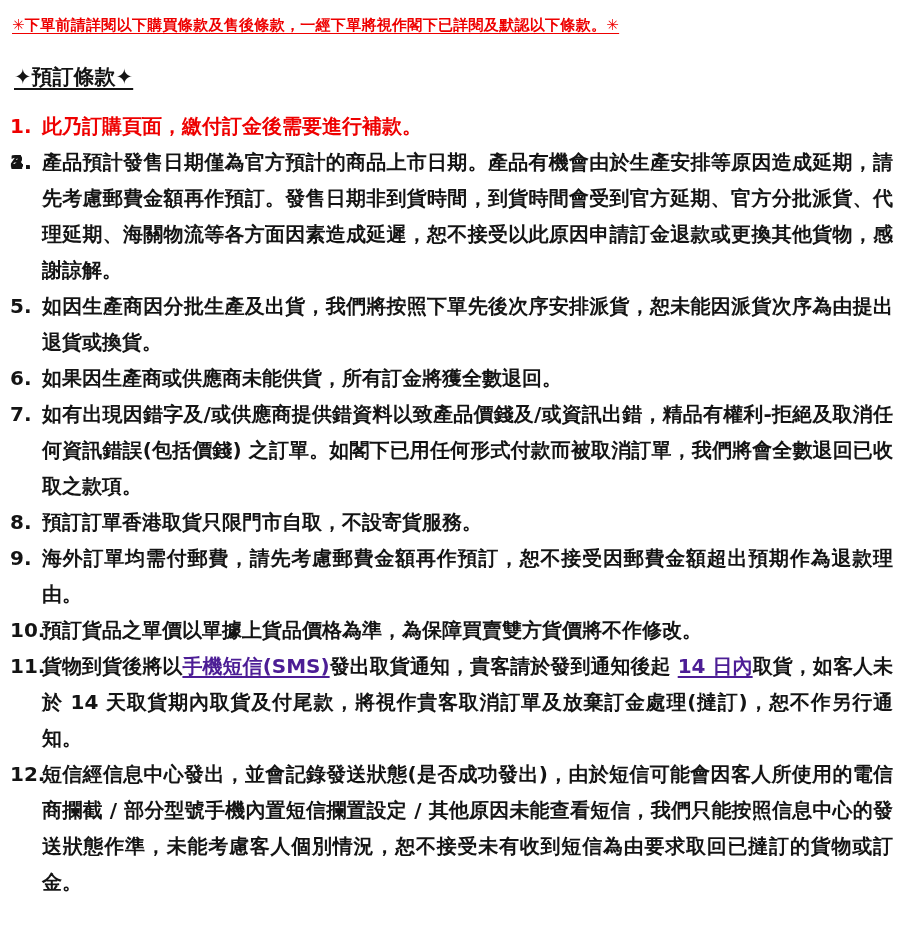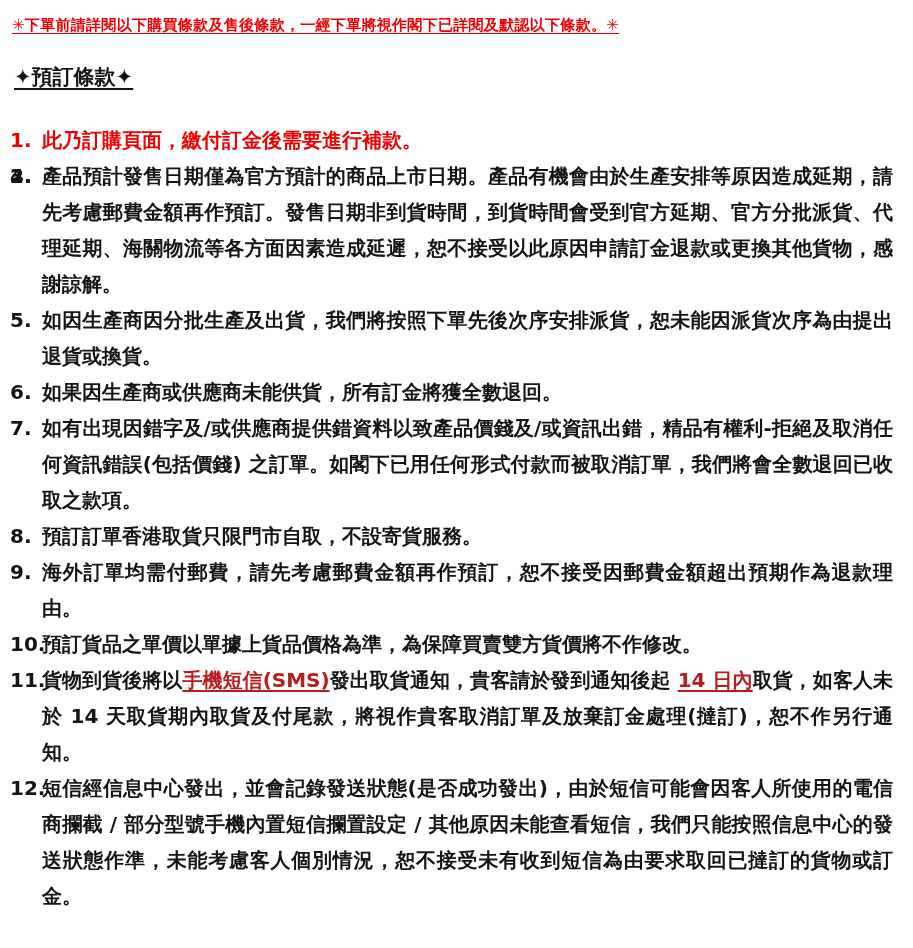--- a/index.html
+++ b/index.html
@@ -25,21 +25,21 @@
     margin: 4px 0 0 2px;
     text-decoration: underline;
     text-underline-offset: 3px;
     letter-spacing: 0.3px;
   }
   .section-title {
     display: inline-block;
     color: #141414;
     font-size: 21px;
     line-height: 26px;
-    margin: 24px 0 14px 4px;
+    margin: 24px 0 0 4px;
     text-decoration: underline;
     text-underline-offset: 4px;
   }
   ol.terms {
     list-style: none;
     margin: 18px 0 0 0;
     padding: 0;
   }
   li.term {
     position: relative;
@@ -52,21 +52,21 @@
   li.term .num {
     position: absolute;
     left: 0;
     top: 0;
     white-space: nowrap;
   }
   li.term.red {
     color: #ee0000;
   }
   .seg-red-underline {
-    color: #b91c1c;
+    color: #4c1d95;
     text-decoration: underline;
     text-underline-offset: 3px;
   }
 </style>
 </head>
 <body>
 
 <div class="doc">
   <div class="notice-header">✳下單前請詳閱以下購買條款及售後條款，一經下單將視作閣下已詳閱及默認以下條款。✳</div>
   <div>

